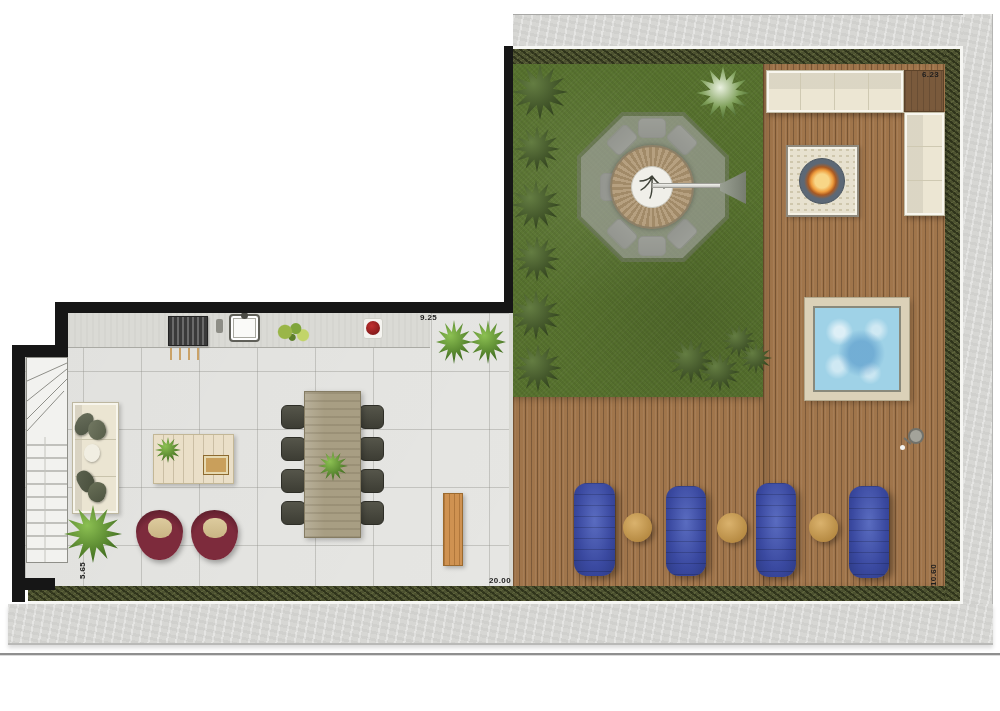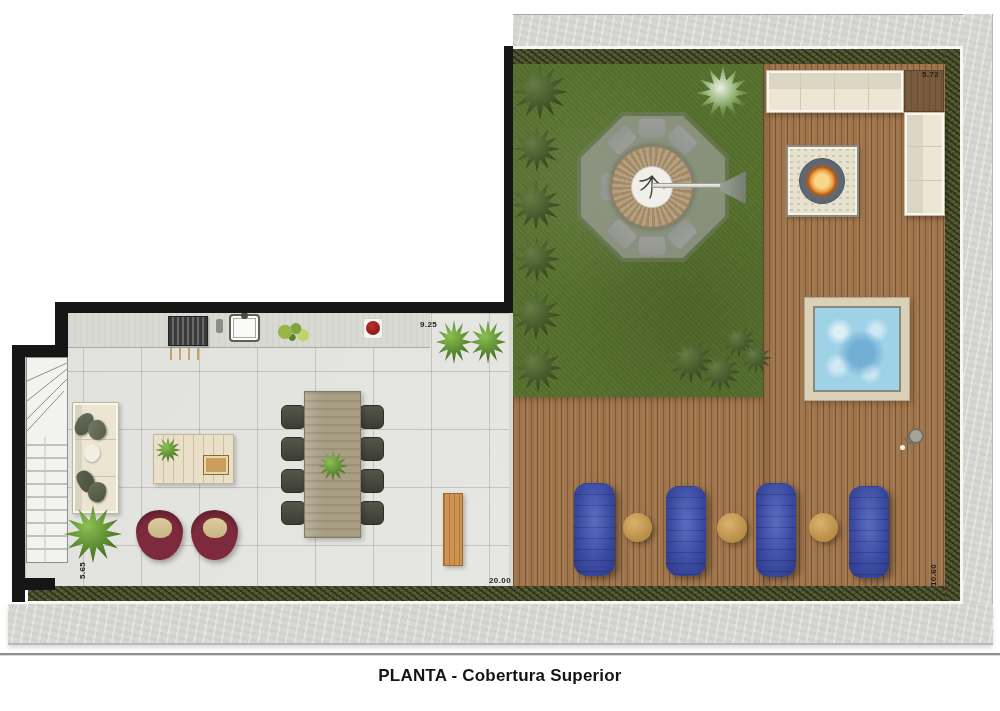--- a/index.html
+++ b/index.html
@@ -103,21 +103,21 @@
     <svg width="40" height="40" viewBox="0 0 40 40" style="position:absolute;left:0;top:0;">
       <path d="M20 9 C18 16 14 20 9 23 M20 9 C24 15 28 18 32 21 M20 9 C20 18 21 25 18 31 M20 9 C16 13 12 14 8 14" stroke="#3f4238" fill="none" stroke-width="1.4" stroke-linecap="round"></path>
     </svg>
   </div>
   <div class="abs" style="left:652px;top:183px;width:78px;height:5px;background:linear-gradient(#f2f2ee,#c9c9c3);border:1px solid #9d9d97;"></div>
   <div class="abs" style="left:720px;top:171px;width:26px;height:33px;clip-path:polygon(0 40%,100% 0,100% 100%,0 60%);background:linear-gradient(90deg,#9aa093,#767c6f);"></div>
 
   <div class="abs sofa-cream" style="left:766px;top:70px;width:138px;height:43px;background-image:repeating-linear-gradient(to right,transparent 0 33px,#cfc9b2 33px 34px),linear-gradient(to bottom,rgba(0,0,0,.07) 0 45%,rgba(0,0,0,0) 45%);"></div>
   <div class="abs" style="left:904px;top:70px;width:40px;height:42px;background-color:#7a5a3c;background-image:repeating-linear-gradient(to right,rgba(0,0,0,.14) 0 1px,transparent 1px 6px);border:1px solid #5d4329;"></div>
   <div class="abs sofa-cream" style="left:904px;top:112px;width:41px;height:104px;background-image:repeating-linear-gradient(to bottom,transparent 0 33px,#cfc9b2 33px 34px),linear-gradient(to right,rgba(0,0,0,.07) 0 45%,rgba(0,0,0,0) 45%);"></div>
-  <div class="abs dim" style="left:922px;top:70px;">5.72</div>
+  <div class="abs dim" style="left:922px;top:70px;">6.23</div>
 
   <div class="abs" style="left:786px;top:145px;width:73px;height:72px;background-color:#e7e1cf;background-image:radial-gradient(#cfc7ad 1.5px,transparent 1.5px);background-size:7px 6px;border:2px solid #8f8a7e;box-shadow:inset 0 0 0 2px #f5f2e6,2px 2px 4px rgba(0,0,0,.2);"></div>
   <div class="abs" style="left:799px;top:158px;width:46px;height:46px;border-radius:50%;border:1px solid #49545f;background:radial-gradient(circle,#f8d687 0 7px,#ee9c3d 11px,#aa5a22 14px,#5c6876 18px 100%);"></div>
 
   <div class="abs" style="left:805px;top:298px;width:104px;height:102px;border:8px solid #dbd1b8;outline:1px solid #b3a98e;box-shadow:inset 0 0 0 2px #89897b,3px 3px 6px rgba(0,0,0,.22);background:radial-gradient(circle at 55% 55%,rgba(60,130,190,.45) 0 18%,transparent 35%),radial-gradient(circle at 30% 30%,rgba(255,255,255,.65) 0 6%,transparent 16%),radial-gradient(circle at 72% 28%,rgba(255,255,255,.5) 0 5%,transparent 14%),radial-gradient(circle at 28% 70%,rgba(255,255,255,.5) 0 6%,transparent 15%),radial-gradient(circle at 65% 78%,rgba(255,255,255,.45) 0 5%,transparent 13%),#9fd2e7;"></div>
   <div class="abs" style="left:908px;top:428px;width:16px;height:16px;border-radius:50%;background:#a3a39a;border:2px solid #71716a;"></div>
   <div class="abs" style="left:903px;top:440px;width:9px;height:2px;background:#71716a;transform:rotate(40deg);"></div>
   <div class="abs" style="left:900px;top:445px;width:5px;height:5px;border-radius:50%;background:#f4f4f0;"></div>
 
   <div class="abs lounger" style="left:574px;top:483px;width:41px;height:93px;"></div>
@@ -135,21 +135,21 @@
 
   <div class="abs" style="left:168px;top:316px;width:40px;height:30px;background:repeating-linear-gradient(to right,#3a3a3a 0 3px,#6a6a6a 3px 5px);border:1px solid #232323;box-shadow:1px 1px 2px rgba(0,0,0,.3);"></div>
   <div class="abs" style="left:170px;top:348px;width:36px;height:12px;background-image:repeating-linear-gradient(to right,#caa268 0 2px,transparent 2px 9px);"></div>
   <div class="abs" style="left:216px;top:319px;width:7px;height:14px;background:#8d8d86;border-radius:2px;"></div>
   <div class="abs" style="left:229px;top:314px;width:31px;height:28px;background:#fafaf8;border:2px solid #5f5f58;border-radius:4px;box-shadow:inset 0 0 0 2px #ffffff,inset 0 0 0 3px #a9a9a1;"></div>
   <div class="abs" style="left:241px;top:312px;width:7px;height:7px;border-radius:50%;background:#4a4a44;"></div>
   <div class="abs" style="left:276px;top:322px;width:36px;height:22px;background:radial-gradient(circle at 25% 45%,#9ab648 0 22%,transparent 26%),radial-gradient(circle at 55% 30%,#7fa53b 0 20%,transparent 24%),radial-gradient(circle at 75% 60%,#c2d469 0 18%,transparent 22%),radial-gradient(circle at 45% 70%,#5d7f2a 0 12%,transparent 16%);"></div>
   <div class="abs" style="left:363px;top:318px;width:20px;height:21px;background:#f5f4f0;border:1px solid #cfcfc8;border-radius:3px;"></div>
   <div class="abs" style="left:366px;top:321px;width:14px;height:14px;border-radius:50%;background:radial-gradient(circle at 40% 35%,#c03030,#801818 80%);"></div>
 
-  <div class="abs dim" style="left:420px;top:320px;">9.25</div>
+  <div class="abs dim" style="left:420px;top:313px;">9.25</div>
   <div class="abs bush bush-bright" style="left:436px;top:320px;width:36px;height:44px;"></div>
   <div class="abs bush bush-bright" style="left:470px;top:320px;width:36px;height:44px;"></div>
 
   <svg class="abs" width="42" height="206" viewBox="0 0 42 206" style="left:26px;top:357px;">
     <rect x="0.5" y="0.5" width="41" height="205" fill="#f2f2ef" stroke="#8f8f89"></rect>
     <path d="M41 6 L1 24 M41 12 L1 44 M41 22 L1 62 M38 34 L1 74" stroke="#8f8f89" fill="none" stroke-width="1"></path>
     <path d="M1 88 H41 M1 101 H41 M1 114 H41 M1 127 H41 M1 140 H41 M1 153 H41 M1 166 H41 M1 179 H41 M1 192 H41" stroke="#8f8f89" stroke-width="1"></path>
     <line x1="19" y1="80" x2="19" y2="205" stroke="#c4c4be" stroke-width="1"></line>
   </svg>
 
@@ -188,15 +188,14 @@
 
   <div class="abs" style="left:12px;top:302px;width:43px;height:43px;background:#ffffff;"></div>
   <div class="abs wall" style="left:504px;top:46px;width:9px;height:260px;"></div>
   <div class="abs wall" style="left:55px;top:302px;width:458px;height:11px;"></div>
   <div class="abs wall" style="left:55px;top:302px;width:13px;height:45px;"></div>
   <div class="abs wall" style="left:12px;top:345px;width:56px;height:12px;"></div>
   <div class="abs wall" style="left:12px;top:345px;width:13px;height:257px;"></div>
   <div class="abs wall" style="left:25px;top:578px;width:30px;height:12px;"></div>
 
   <div class="abs caption-rule" style="left:0;top:653px;width:1000px;height:3px;"></div>
-  <div class="abs caption" style="left:0;top:666px;width:1000px;">PLANTA - Cobertura Superior</div>
 
 </div>
 
 </body></html>

